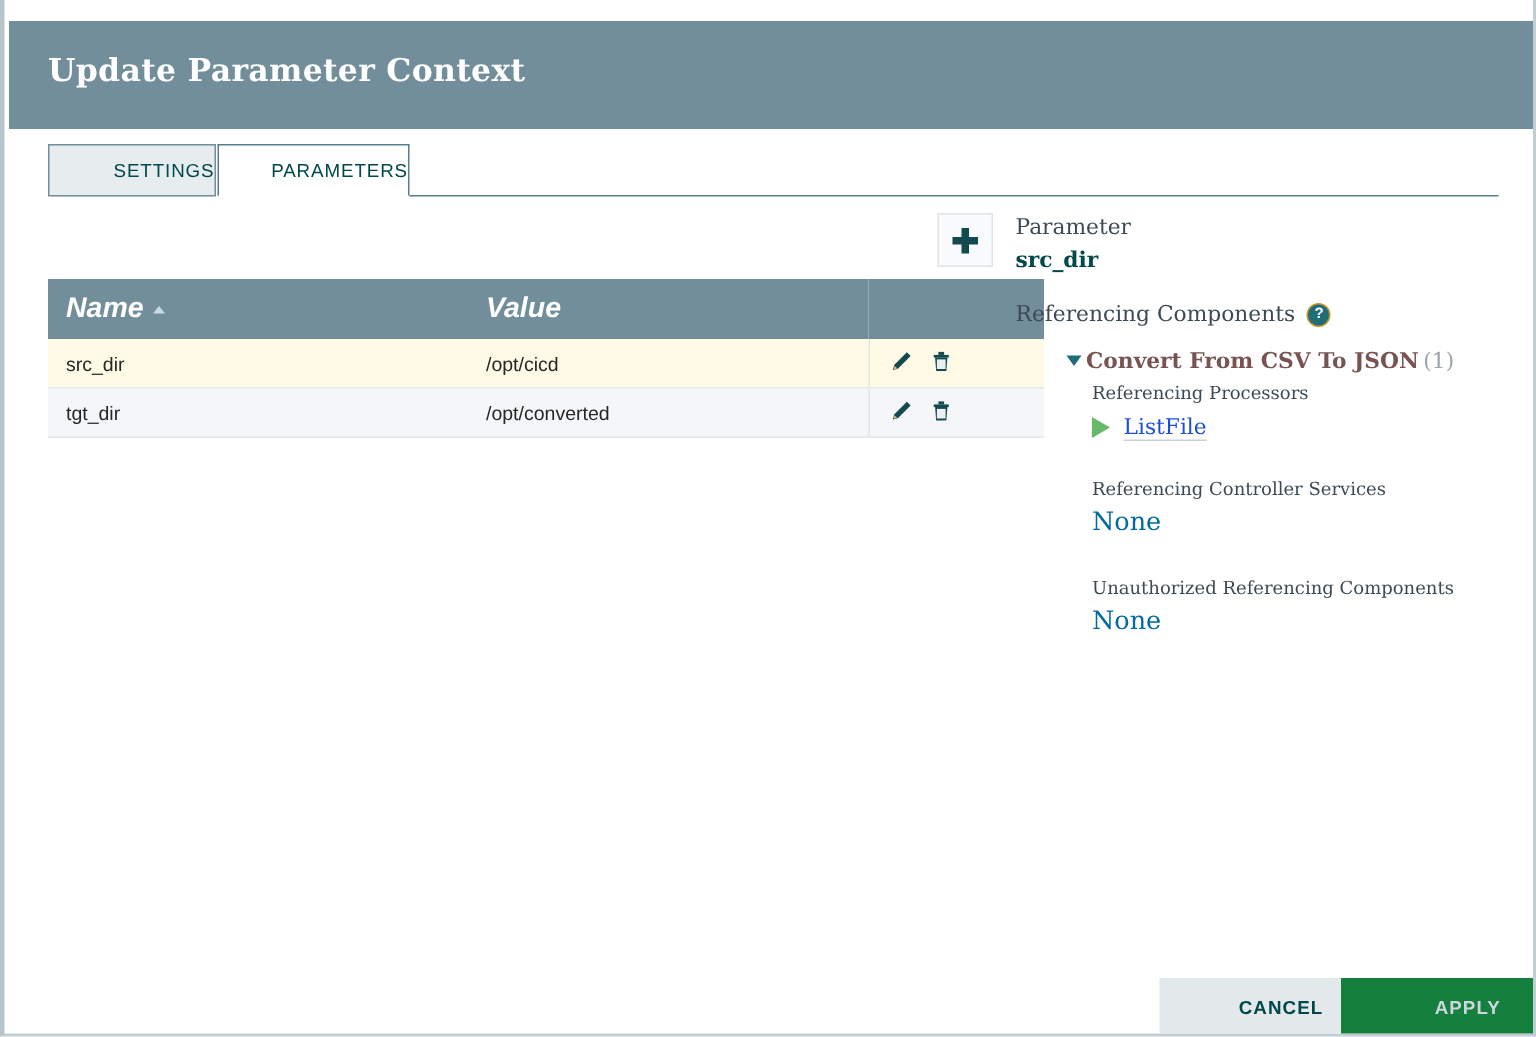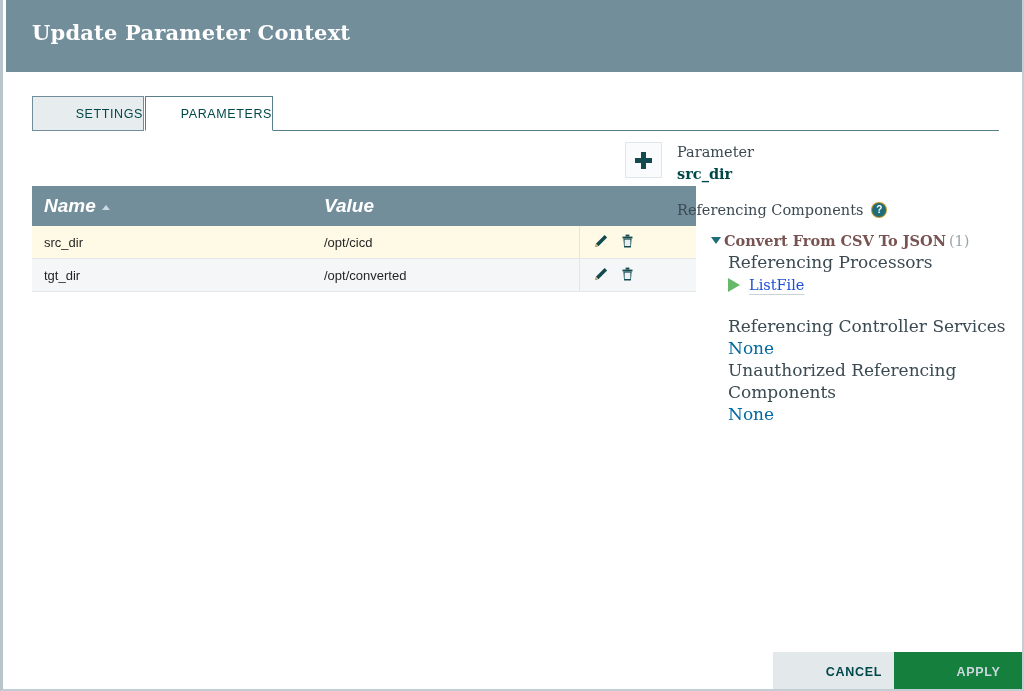--- a/index.html
+++ b/index.html
@@ -25,21 +25,21 @@
     border-left: 3px solid #b9c5cc;
     border-right: 2px solid #c2cdd4;
     border-bottom: 2px solid #c2cdd4;
     overflow: hidden;
   }
 
   
   .dlg-header {
     position: absolute;
     left: 3px;
-    top: 0;
+    top: 14px;
     width: 1019px;
     height: 72px;
     background: #728e9b;
     box-sizing: border-box;
   }
   .dlg-title {
     position: absolute;
     left: 26px;
     top: 20px;
     font-family: "DejaVu Serif", "Liberation Serif", serif;
@@ -236,21 +236,21 @@
     width: 0; height: 0;
     border-left: 5px solid transparent;
     border-right: 5px solid transparent;
     border-top: 7px solid #1f6d78;
   }
   .group-count {
     font-weight: normal;
     color: #9aa4aa;
   }
   .sub-head {
-    font-size: 17px;
+    font-size: 12px;
     color: #3b4a52;
     margin-left: 17px;
     line-height: 22px;
   }
   .sub-none {
     font-size: 17px;
     color: #0369a1;
     margin-left: 17px;
     line-height: 22px;
   }
@@ -269,21 +269,21 @@
     border-left: 12px solid #67b96a;
   }
   .comp-link {
     font-size: 14.5px;
     color: #1d4ed8;
     text-decoration: underline;
     text-decoration-color: #c9d2d6;
     text-underline-offset: 4px;
     cursor: pointer;
   }
-  .sub-gap { }
+  .sub-gap { margin-top: 22px; }
 
   
   .footer-btns {
     position: absolute;
     left: 770px;
     top: 652px;
     height: 39px;
     display: flex;
   }
   .btn {

